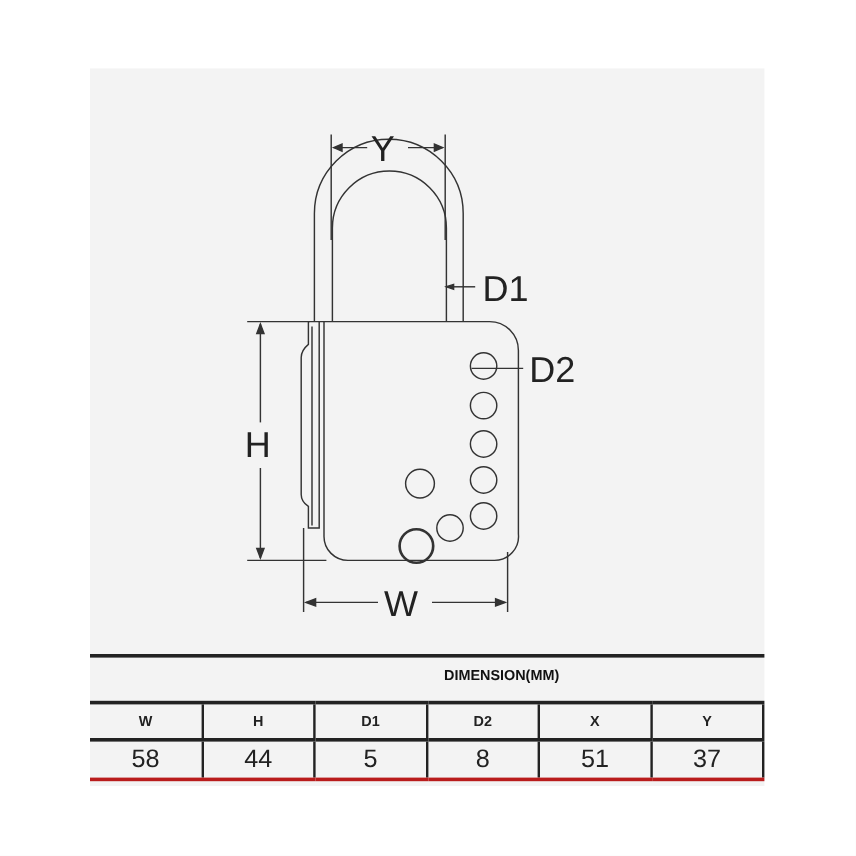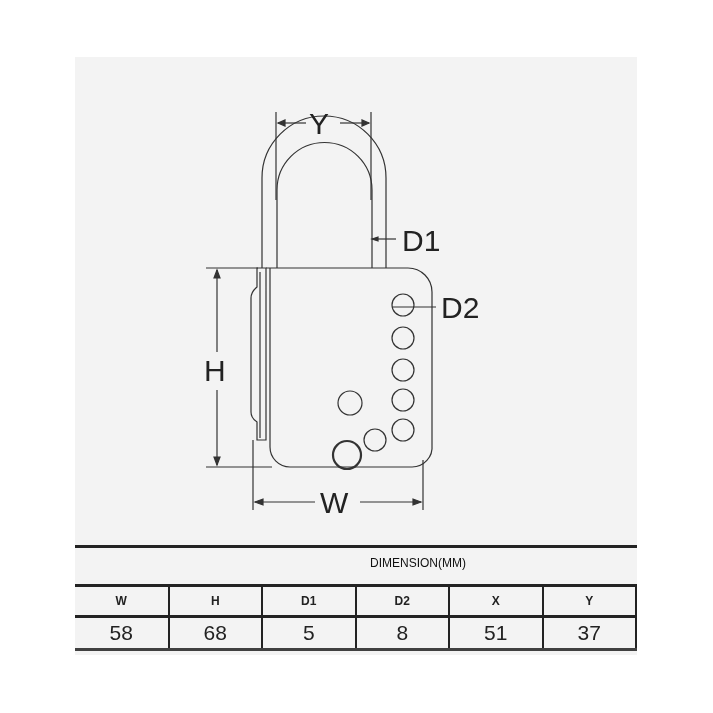--- a/index.html
+++ b/index.html
@@ -1,27 +1,27 @@
 <!DOCTYPE html>
 <html><head>
 <meta charset="utf-8">
 <style>
   html, body { margin:0; padding:0; background:#ffffff; }
   body { width:713px; height:713px; position:relative; overflow:hidden; font-family:"Liberation Sans", sans-serif; }
   .panel { position:absolute; left:75px; top:57px; width:562px; height:598px; background:#f3f3f3; }
   svg.drawing { position:absolute; left:0; top:0; }
   .table-wrap { position:absolute; left:75px; top:545px; width:562px; }
   .title-row { height:36px; border-top:3px solid #222; position:relative; }
-  .title-row span { position:absolute; left:295px; top:8px; font-weight:normal; font-size:12px; color:#111; }
+  .title-row span { position:absolute; left:295px; top:8px; font-weight:bold; font-size:12px; color:#111; }
   table { border-collapse:collapse; width:562px; table-layout:fixed; }
   td { text-align:center; color:#222; border-left:2px solid #222; border-right:2px solid #222; padding:0; }
   td:first-child { border-left:none; }
   td:last-child { border-right:2px solid #222; }
   tr.head td { height:28px; border-top:3px solid #222; border-bottom:3px solid #222; font-weight:bold; font-size:12px; }
-  tr.vals td { height:30px; border-bottom:3px solid #404040; font-size:21px; }
+  tr.vals td { height:30px; border-bottom:3px solid #b91c1c; font-size:21px; }
 </style>
 </head>
 <body>
 
 <div class="panel"></div>
 
 <svg class="drawing" width="713" height="713" viewBox="0 0 713 713">
   <g fill="none" stroke="#333" stroke-width="1.2">
 
     <path d="M262 268 L262 178 A54 54 0 0 1 386 178 L386 268"></path>
@@ -89,21 +89,21 @@
         <tr class="head">
       <td>W</td>
       <td>H</td>
       <td>D1</td>
       <td>D2</td>
       <td>X</td>
       <td>Y</td>
     </tr>
     <tr class="vals">
       <td>58</td>
-      <td>68</td>
+      <td>44</td>
       <td>5</td>
       <td>8</td>
       <td>51</td>
       <td>37</td>
     </tr>
   </tbody>
     </table>
 </div>
 
 </body></html>

